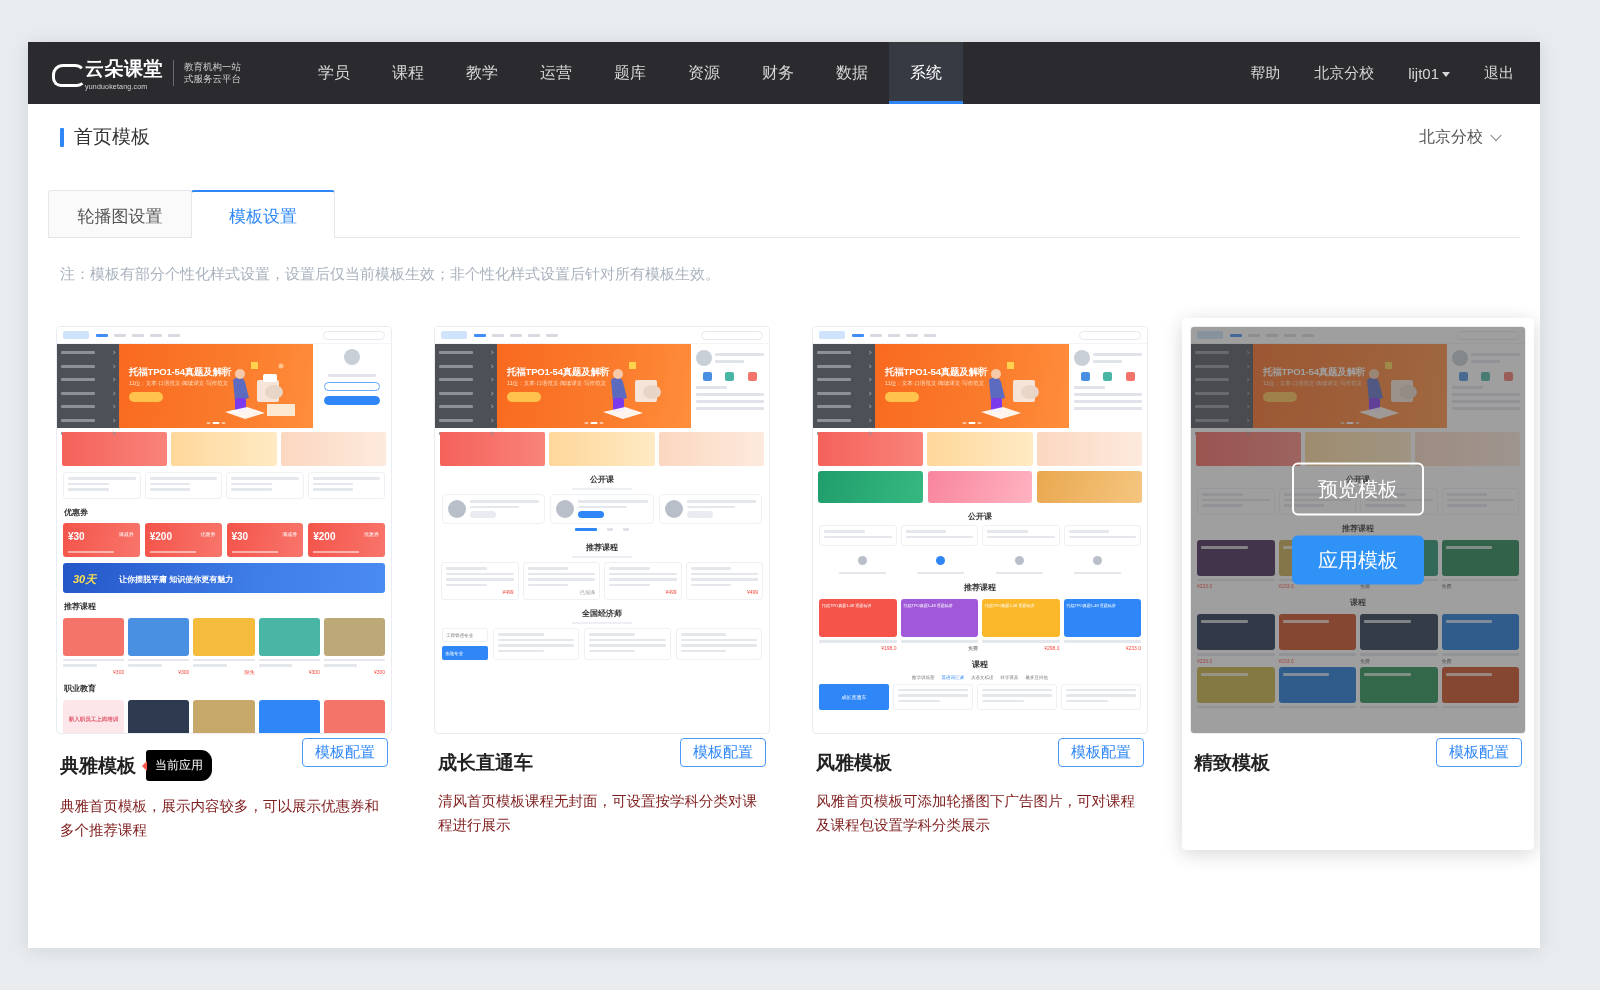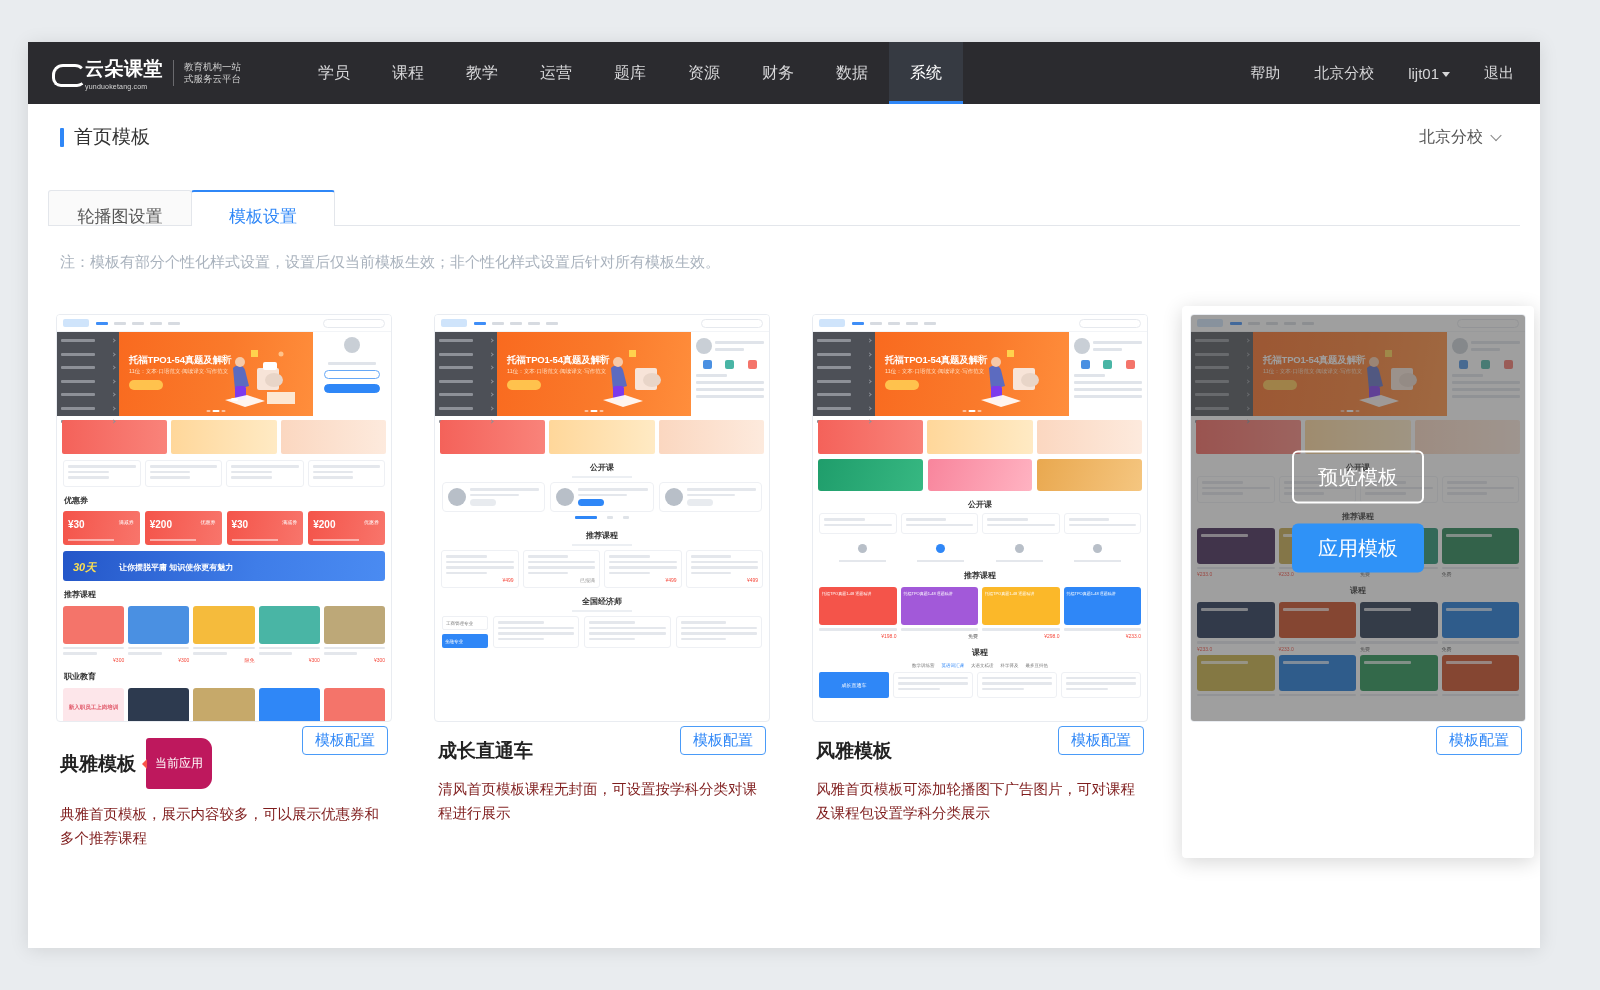--- a/index.html
+++ b/index.html
@@ -52,21 +52,21 @@
   .page-head { height:66px; display:flex; align-items:center; position:relative; padding:0 32px; }
   .title-wrap { display:flex; align-items:center; }
   .title-bar { width:4px; height:19px; background:#2f87f7; margin-right:10px; border-radius:1px; }
   .page-title { font-size:19px; color:#333; }
   .campus { position:absolute; right:40px; top:50%; transform:translateY(-50%); font-size:16px; color:#555; cursor:pointer; display:flex; align-items:center; }
   .chev { display:inline-block; width:8px; height:8px; border-right:1.6px solid #888; border-bottom:1.6px solid #888; transform:rotate(45deg); margin-left:9px; margin-top:-4px; }
 
   
   .tabs { display:flex; margin:20px 0 0 20px; position:relative; }
   .tab {
-    min-width:144px; height:36px; line-height:52px; text-align:center;
+    min-width:144px; height:48px; line-height:52px; text-align:center;
     font-size:17px; color:#555; background:#fafafa; border:1px solid #e3e6eb;
     border-bottom:none; cursor:pointer; border-radius:3px 3px 0 0; margin-right:-1px;
   }
   .tab.active { background:#fff; color:#2f87f7; border-top:2px solid #2f87f7; line-height:50px; position:relative; z-index:2; }
   .tab-line { height:1px; background:#e3e6eb; margin:0 20px 0 20px; position:relative; top:-1px; }
   .tabs-holder { position:relative; }
 
   .note { margin:26px 0 0 32px; color:#a9b2bd; font-size:15px; }
 
   
@@ -183,22 +183,22 @@
     position:absolute; left:50%; top:57.5%; transform:translate(-50%,-50%);
     background:#2f92f7; border-radius:6px; color:#fff; font-size:20px;
     padding:11px 26px; white-space:nowrap; cursor:pointer;
   }
 
   
   .card-meta { padding:16px 4px 0 4px; position:relative; }
   .cm-row { display:flex; align-items:center; }
   .cm-name { font-size:19px; color:#222; font-weight:bold; }
   .cm-badge {
-    margin-left:10px; background:#be185d; color:#fff; font-size:12px;
-    padding:17px 9px; border-radius:3px 11px 11px 3px; position:relative;
+    margin-left:10px; background:#000000; color:#fff; font-size:12px;
+    padding:7px 9px; border-radius:3px 11px 11px 3px; position:relative;
   }
   .cm-badge:before {
     content:""; position:absolute; left:-4px; top:50%; transform:translateY(-50%);
     border-top:5px solid transparent; border-bottom:5px solid transparent; border-right:5px solid #f9554a;
   }
   .cm-cfg {
     position:absolute; right:4px; top:4px; border:1px solid #4a9bf8; color:#2f87f7;
     font-size:15px; padding:4px 12px; border-radius:4px; cursor:pointer; background:#fff;
   }
   .cm-desc { margin-top:13px; font-size:14.5px; color:#7f1d1d; line-height:24px; }
@@ -1001,19 +1001,22 @@
                 <div class="tx"></div>
               </div>
           </div>
 
           <div class="overlay">
             <div class="ov-preview">预览模板</div>
             <div class="ov-apply">应用模板</div>
           </div>
         </div>
         <div class="card-meta">
+          <div class="cm-row">
+            <div class="cm-name">精致模板</div>
+          </div>
           <div class="cm-cfg">模板配置</div>
         </div>
       </div>
 
     </div>
   </div>
 </div>
 
 </body></html>

